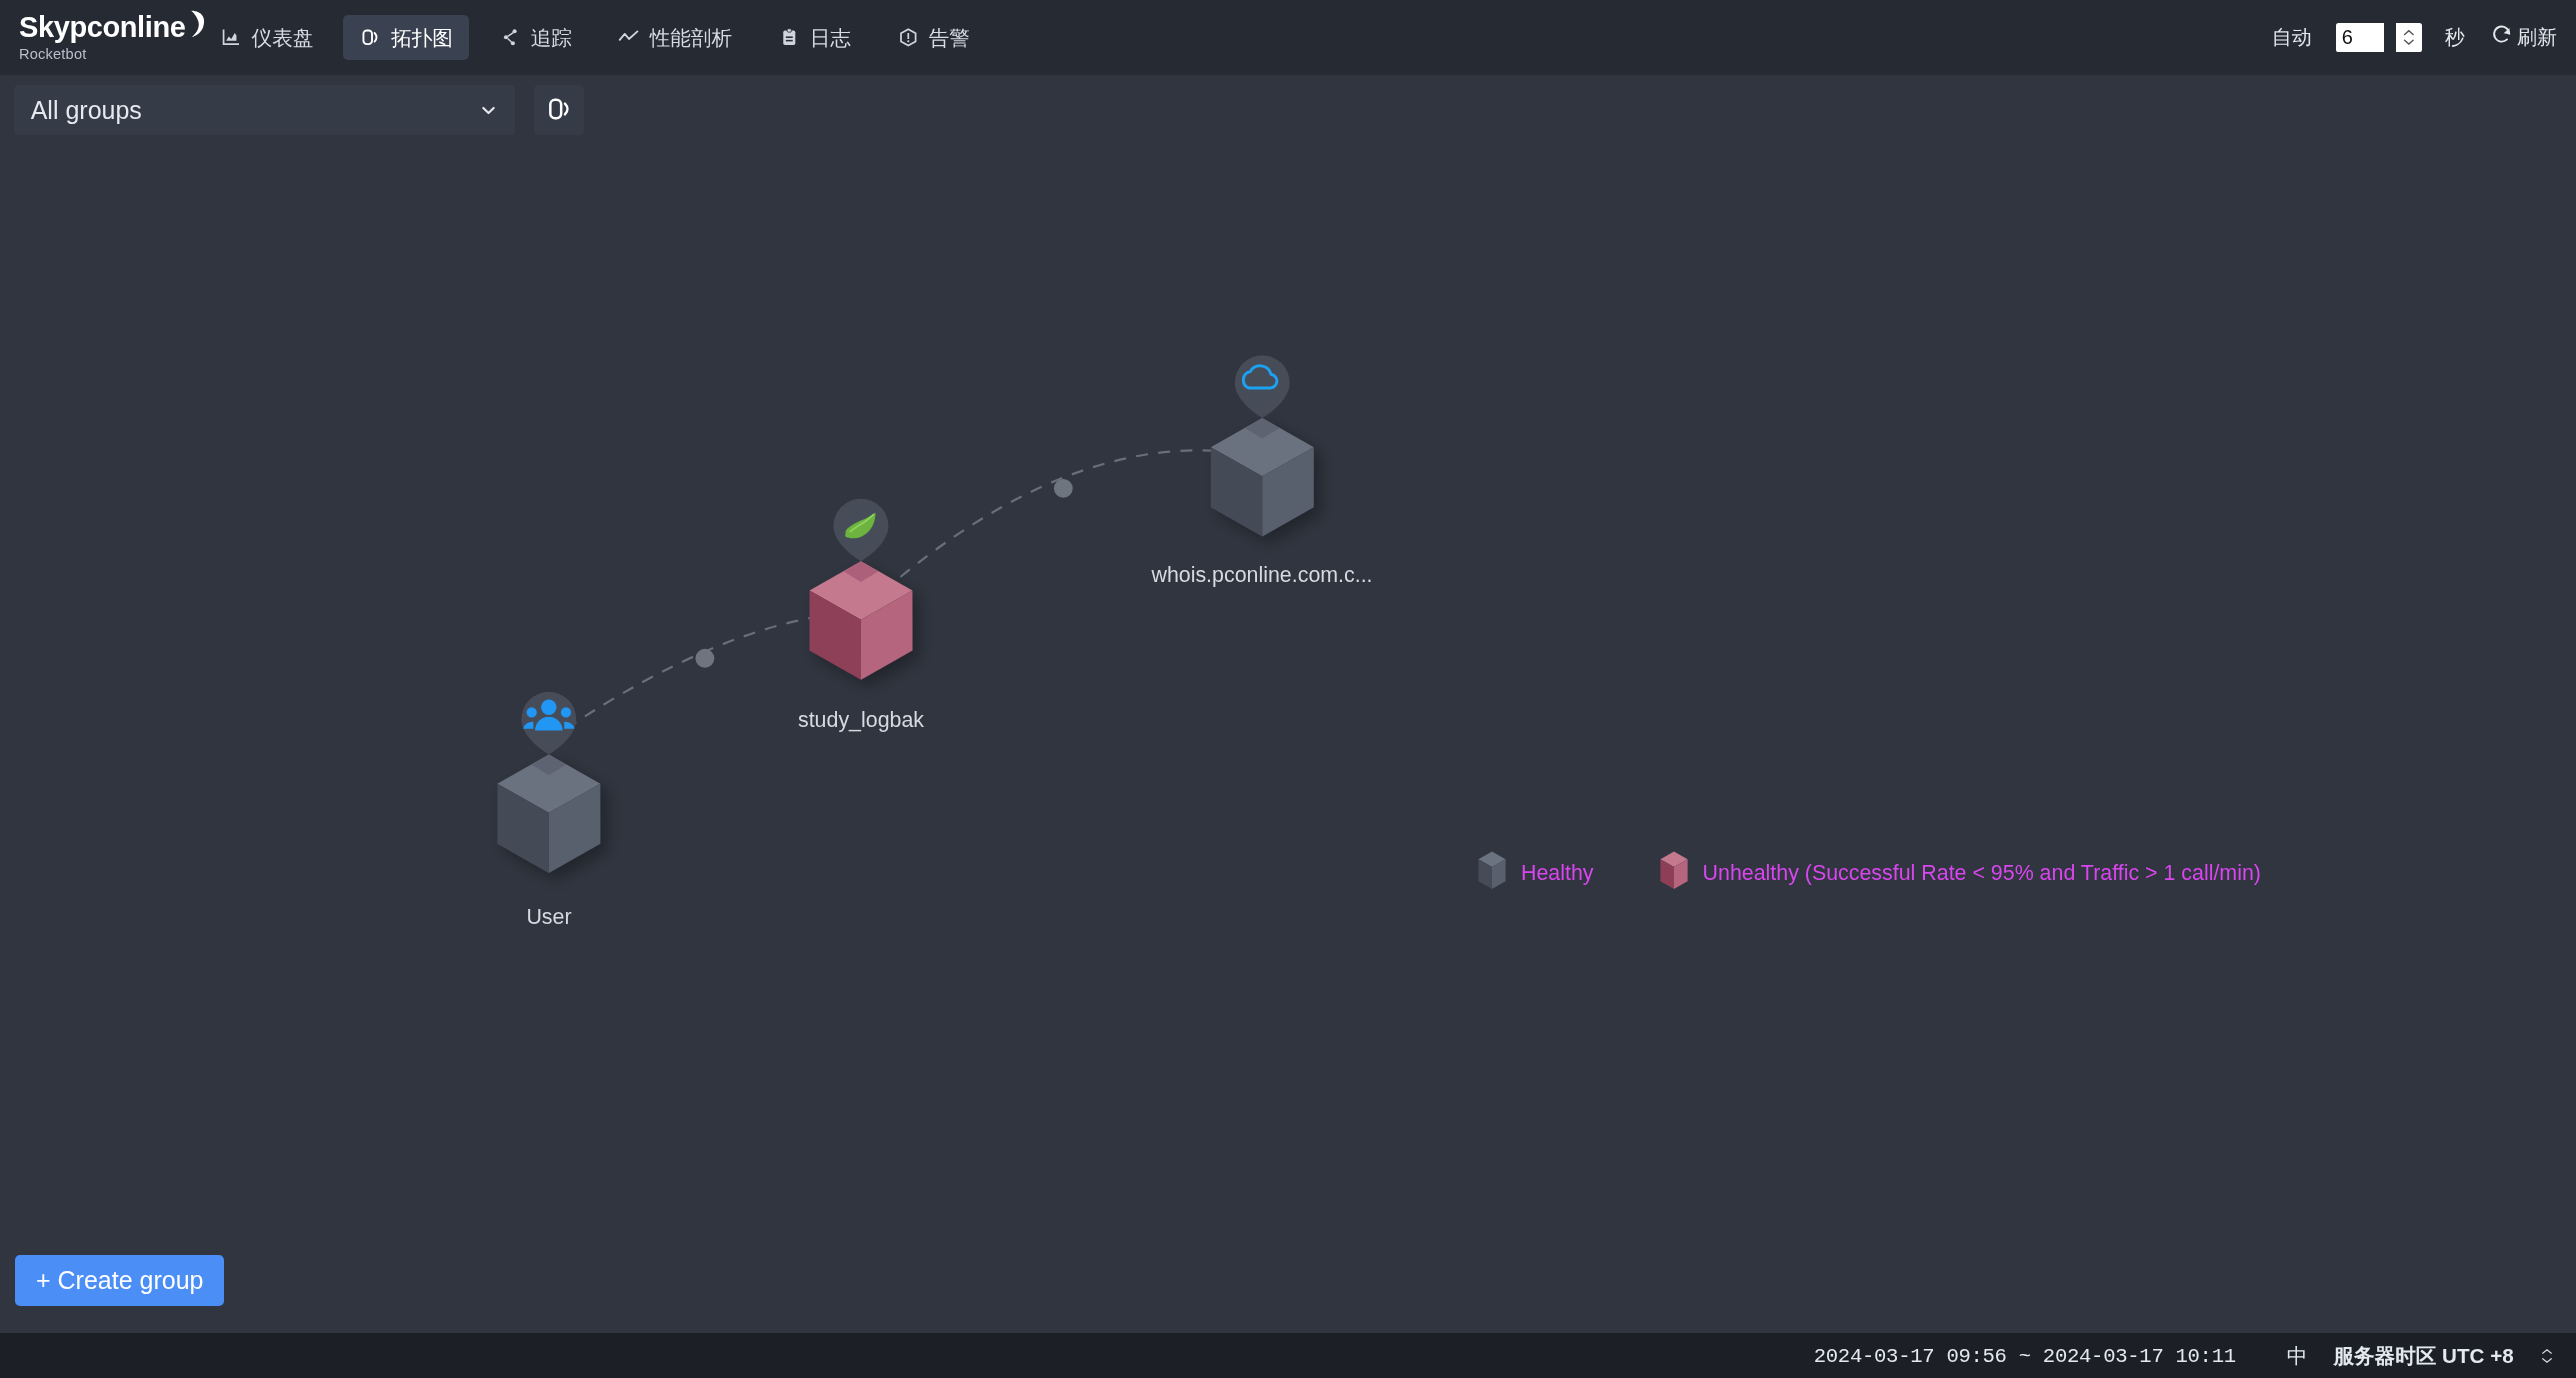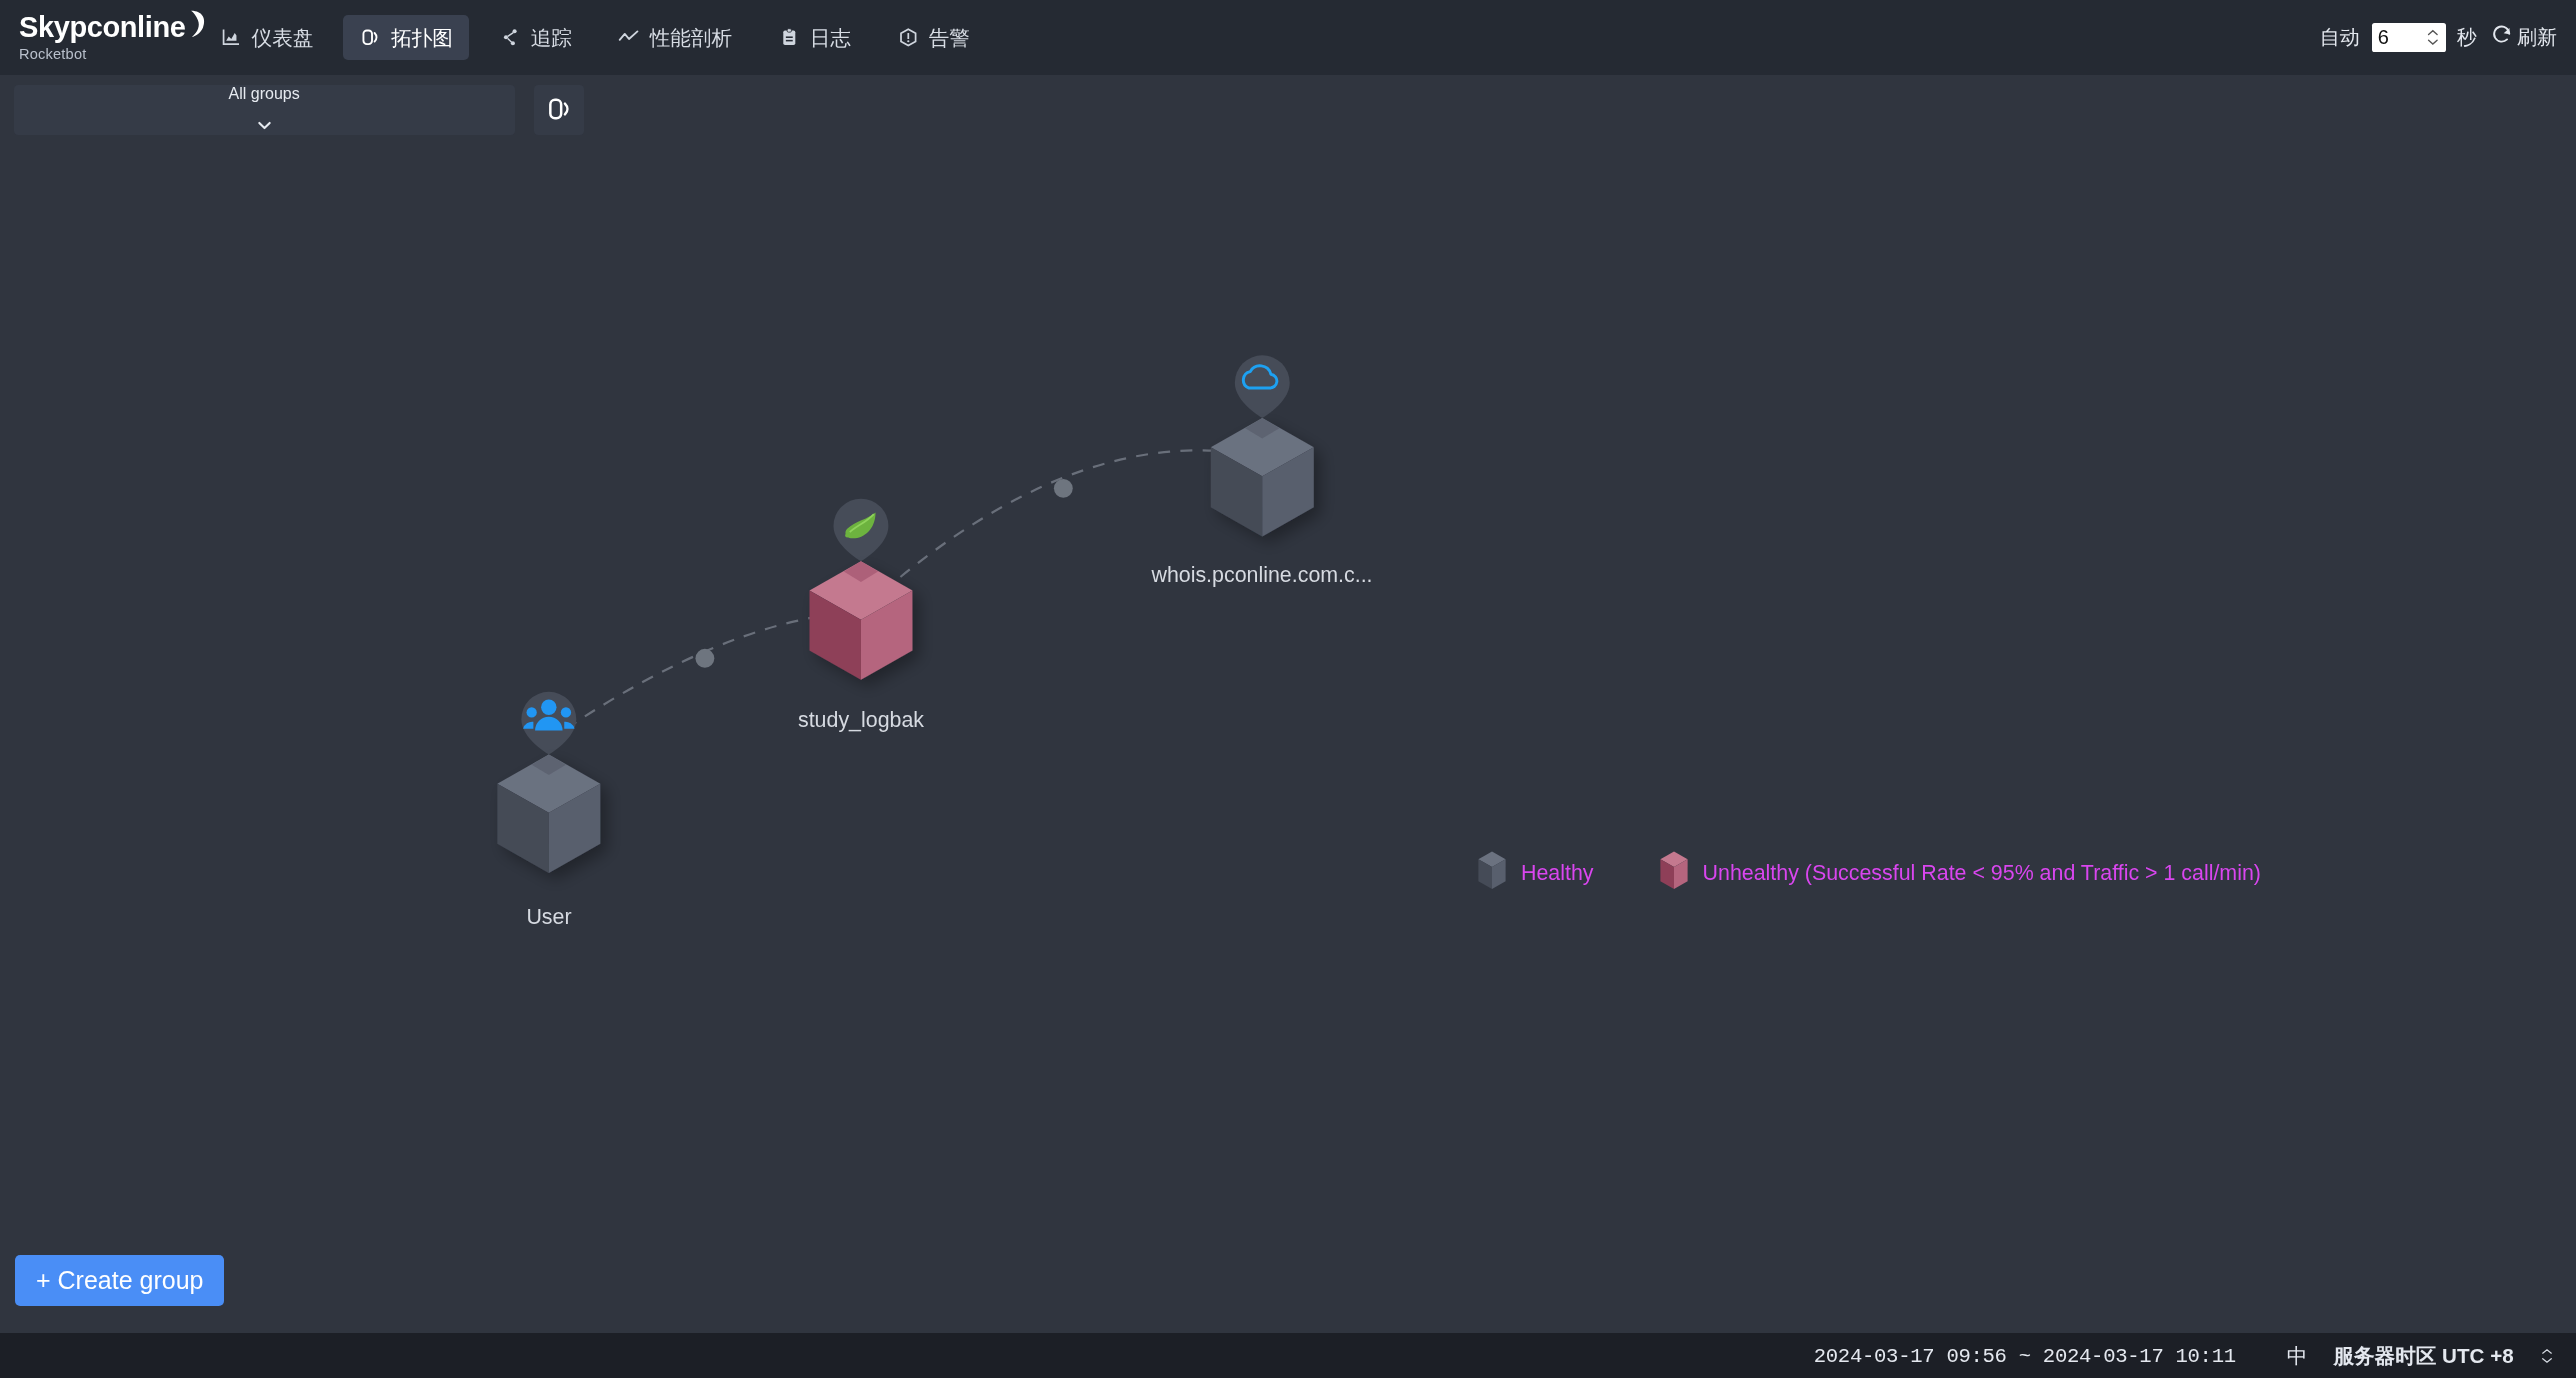--- a/index.html
+++ b/index.html
@@ -39,21 +39,21 @@
     display: flex; align-items: center; gap: 9.4px;
     padding: 8.6px 16.3px; margin: 0 6.9px;
     border-radius: 5.1px; cursor: pointer;
     color: #d7dce4; font-size: 20.6px; white-space: nowrap;
   }
   .nav-item.active { background: #3a4150; color: #fff; }
   .nav-icon { display: flex; align-items: center; justify-content: center; width: 22px; height: 22px; }
 
   .header-right {
     position: absolute; right: 19px; top: 0; height: 75px;
-    display: flex; align-items: center; gap: 0px;
+    display: flex; align-items: center; gap: 12px;
     color: #e3e7ee; font-size: 20px;
   }
   .auto-label { margin-right: 12px; }
   .num-input {
     width: 48px; height: 29px; background: #fff; color: #111;
     border: none; border-radius: 2.6px 0 0 2.6px; font-size: 20px;
     padding-left: 6px; font-family: "Liberation Sans", sans-serif;
     display: flex; align-items: center;
   }
   .num-stepper {
@@ -67,21 +67,21 @@
 
   
   .filterbar {
     height: 70px; flex: 0 0 70px;
     background: #30353f;
     display: flex; align-items: center; padding: 0 13.7px; gap: 19px;
   }
   .select {
     height: 50px; background: #353b47; border-radius: 4.3px;
     display: flex; align-items: center; justify-content: space-between;
-    padding: 0 17px; color: #e6eaf0; font-size: 16px; cursor: pointer; flex-direction: column;
+    padding: 0 17px; color: #e6eaf0; font-size: 25px; cursor: pointer;
   }
   .select-groups { width: 501px; }
   .select-services { width: 501px; }
   .chev { width: 19px; height: 19px; display: flex; align-items: center; justify-content: center; }
   .icon-btn {
     width: 50px; height: 50px; background: #353b47; border-radius: 4.3px;
     display: flex; align-items: center; justify-content: center; cursor: pointer;
   }
 
   

